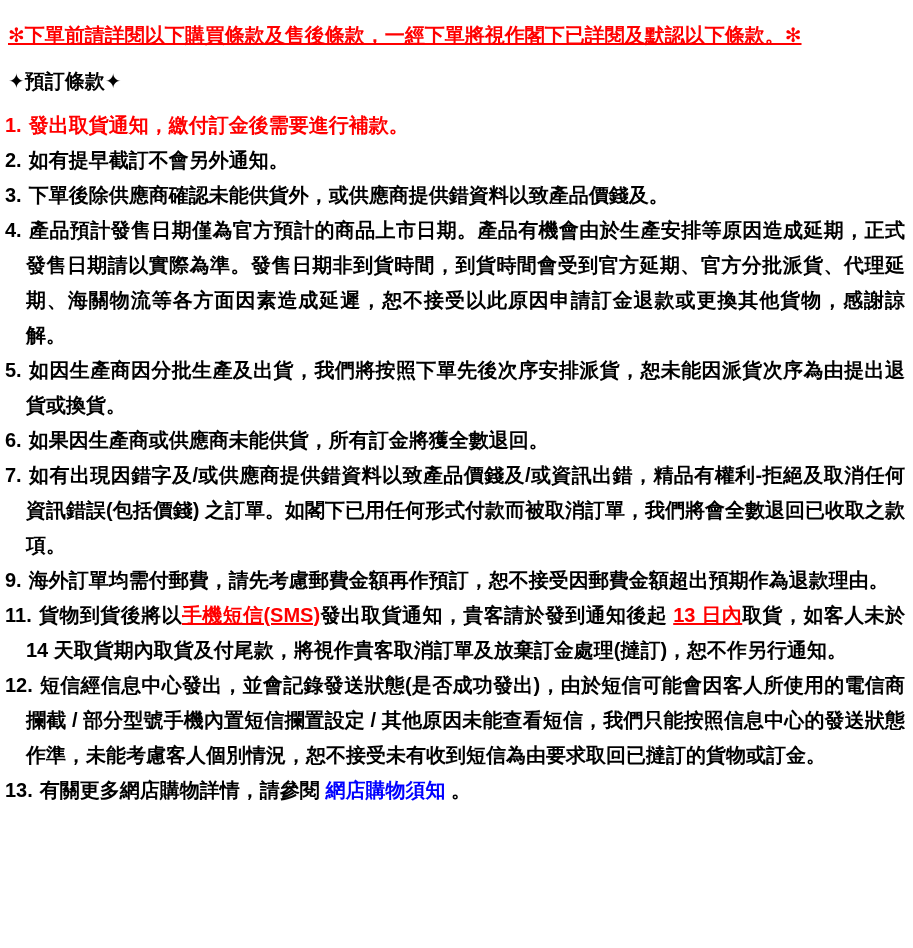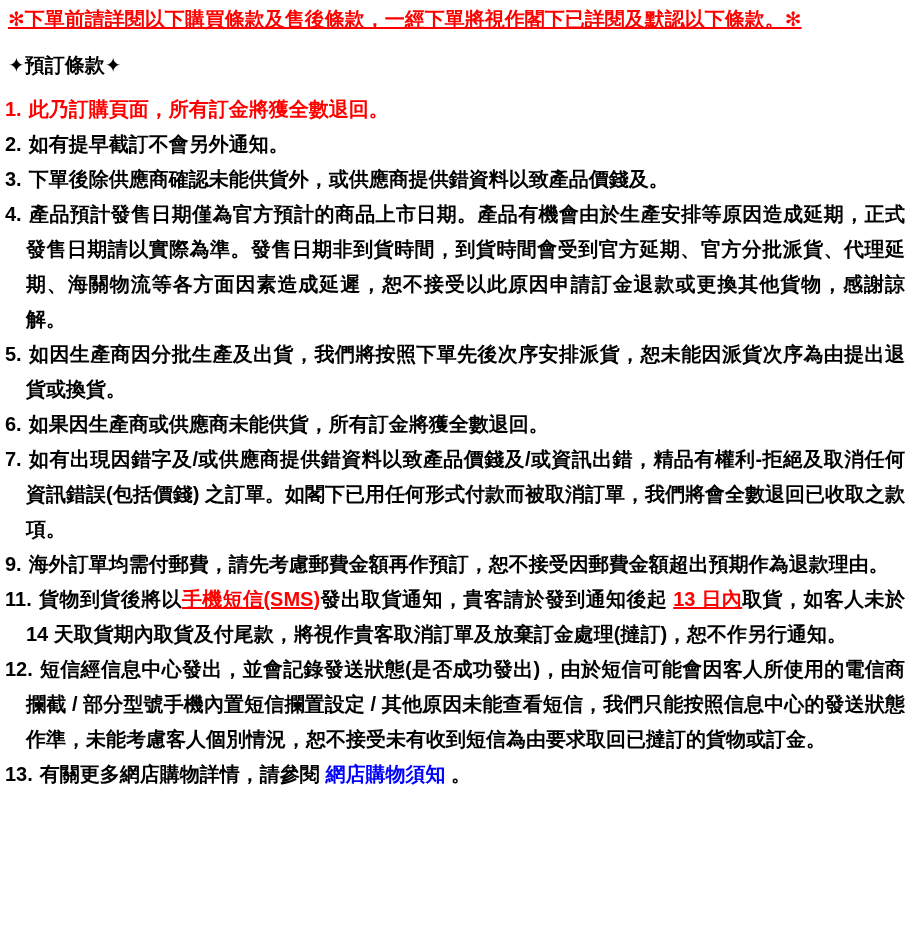--- a/index.html
+++ b/index.html
@@ -8,21 +8,21 @@
     background: #ffffff;
   }
   body {
     width: 913px;
     font-family: "Liberation Sans", "DejaVu Sans", sans-serif;
     font-weight: bold;
     color: #000000;
     font-size: 20px;
   }
   .doc {
-    padding: 4px 8px 0 8px;
+    padding: 20px 8px 0 8px;
   }
   .header-notice {
     line-height: 30px;
     margin-bottom: 16px;
     white-space: nowrap;
   }
   .header-notice .inner {
     color: #ff0000;
     text-decoration: underline;
   }
@@ -69,21 +69,21 @@
     <span class="inner">✻下單前請詳閱以下購買條款及售後條款，一經下單將視作閣下已詳閱及默認以下條款。✻</span>
   </div>
 
   <div class="section-title">
     <span class="inner">✦預訂條款✦</span>
   </div>
 
   <div class="terms">
 
     <div class="term red-item">
-      <span class="num">1.</span><span>此乃訂購頁面，所有訂金將獲全數退回。</span>
+      <span class="num">1.</span><span>發出取貨通知，繳付訂金後需要進行補款。</span>
     </div>
 
     <div class="term">
       <span class="num">2.</span><span>如有提早截訂不會另外通知。</span>
     </div>
 
     <div class="term">
       <span class="num">3.</span><span>下單後除供應商確認未能供貨外，或供應商提供錯資料以致產品價錢及。</span>
     </div>
 

